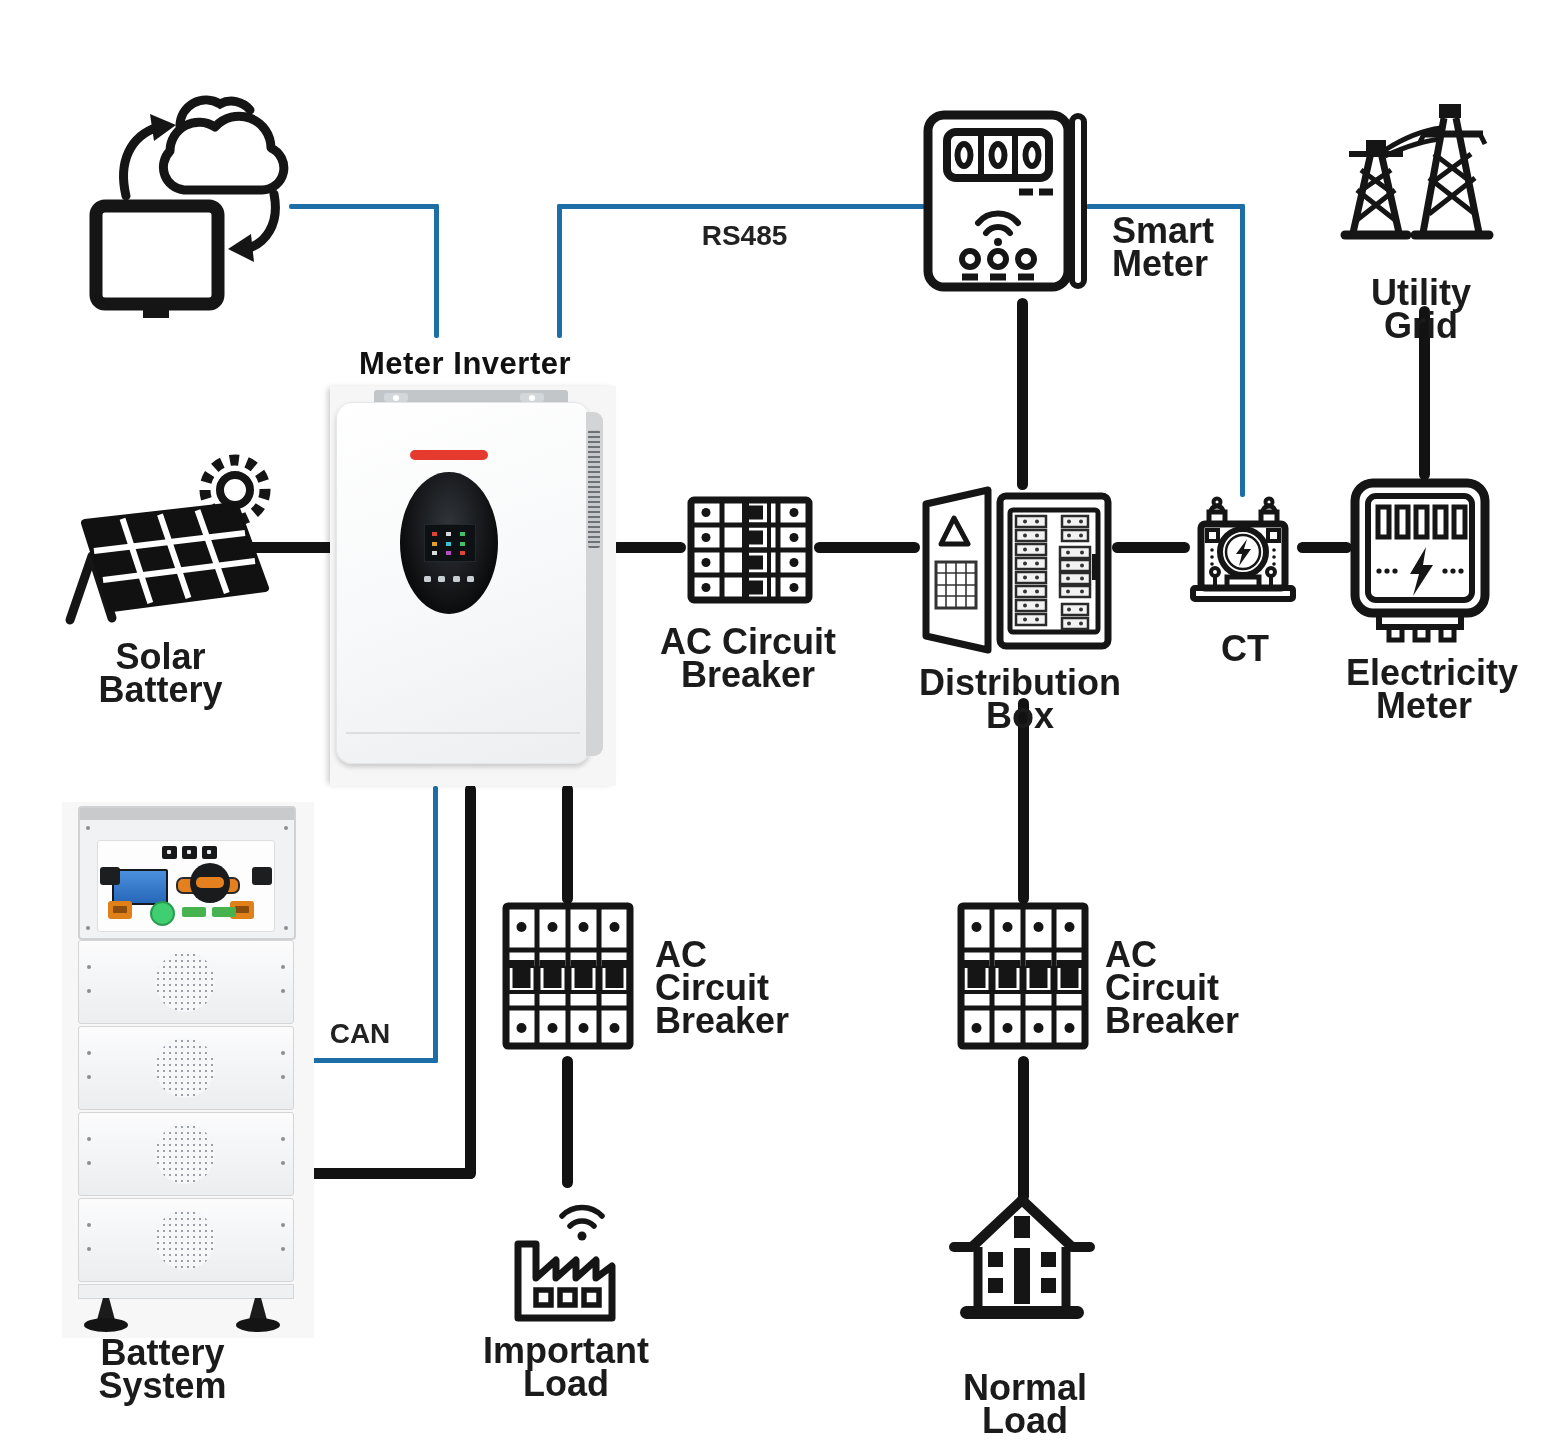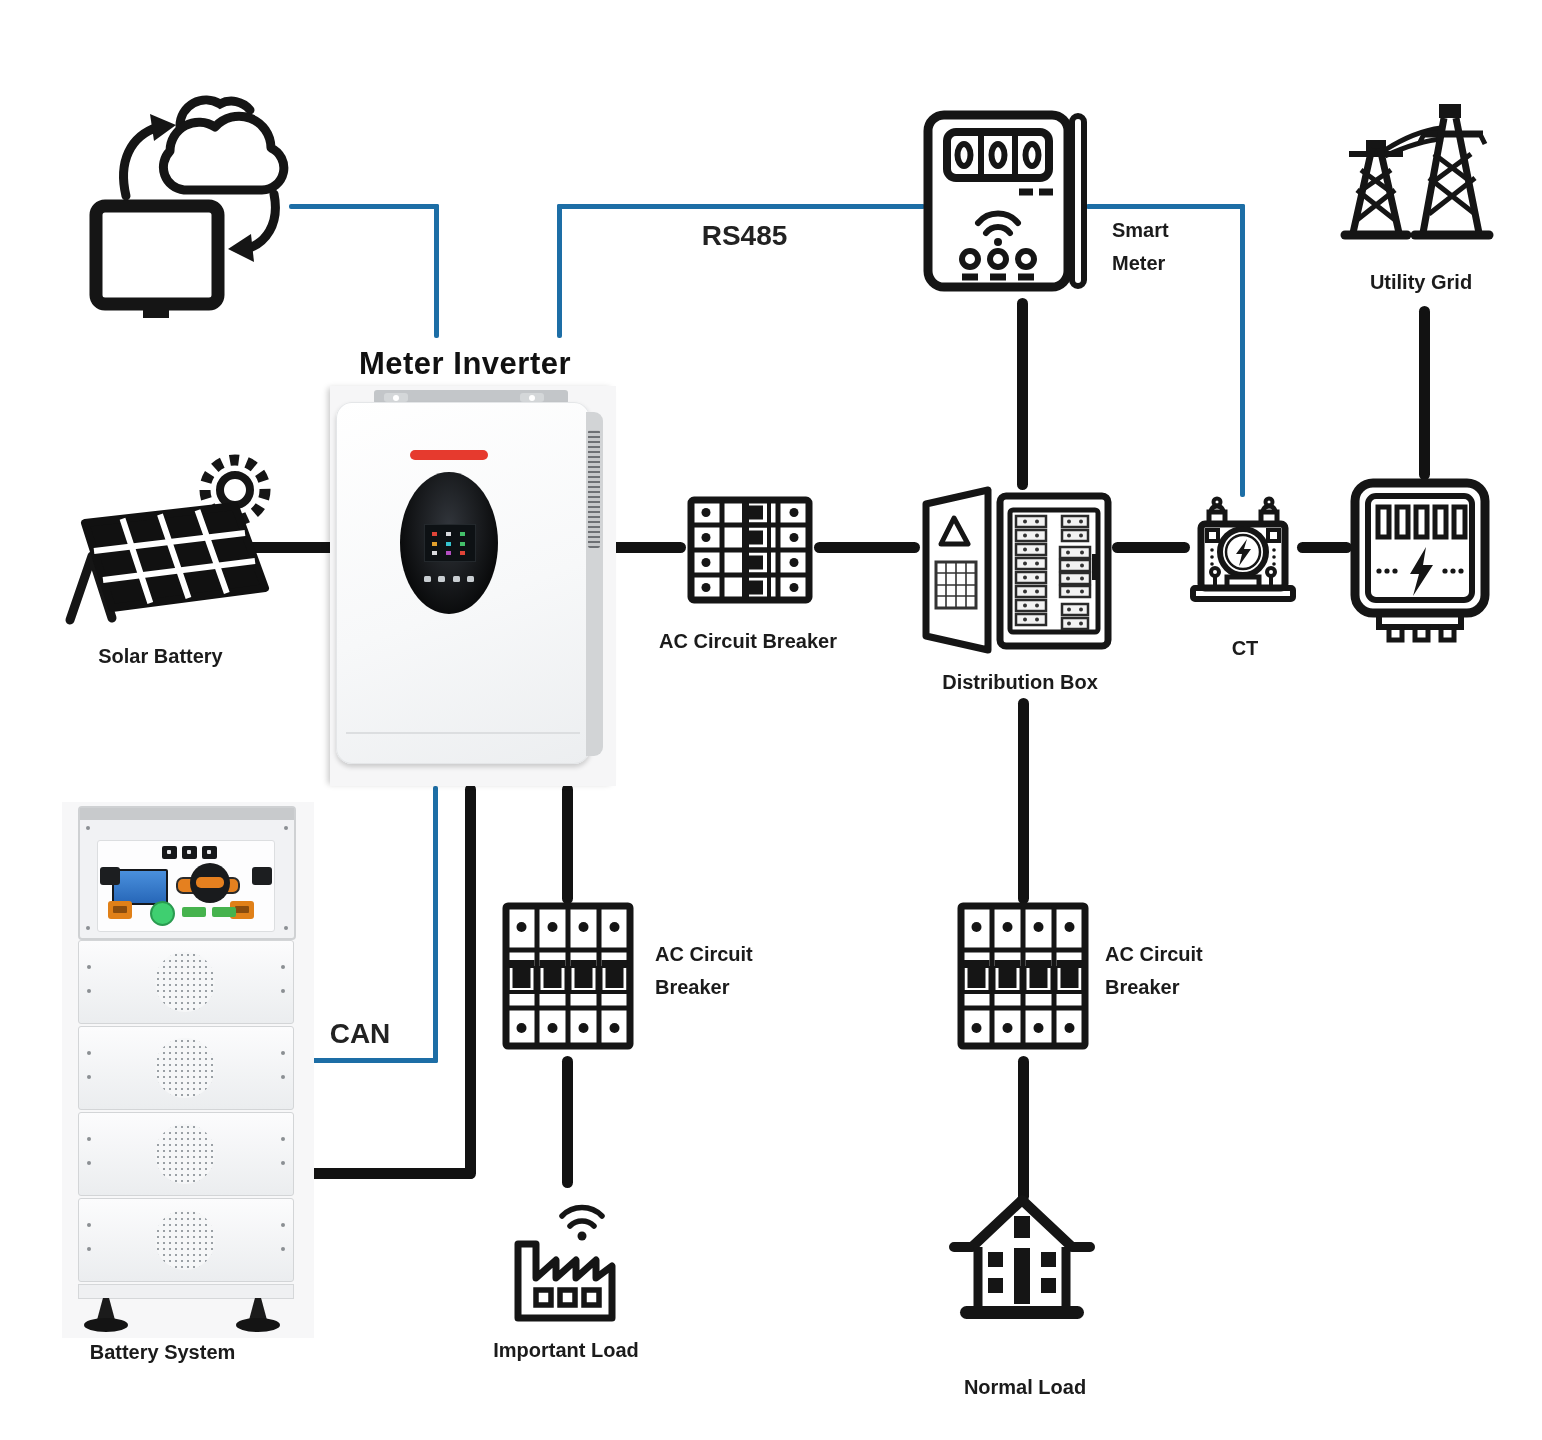--- a/index.html
+++ b/index.html
@@ -3,21 +3,21 @@
 <meta charset="utf-8">
 <style>
   html,body{margin:0;padding:0;background:#fff;}
   #canvas{position:relative;width:1542px;height:1440px;background:#ffffff;overflow:hidden;
           font-family:"Liberation Sans","DejaVu Sans",sans-serif;color:#1b1b1b;}
   .abs{position:absolute;}
   
   .pline{position:absolute;background:#121212;border-radius:6px;}
   .sline{position:absolute;background:#1d6ea6;border-radius:2px;}
   
-  .label{position:absolute;font-weight:700;font-size:20px;line-height:33px;text-align:center;color:#1b1b1b;}
+  .label{position:absolute;font-weight:700;font-size:36px;line-height:33px;text-align:center;color:#1b1b1b;}
   .label.left{text-align:left;}
   .title{position:absolute;font-weight:700;font-size:31px;letter-spacing:.5px;color:#111;text-align:center;}
   .buslabel{position:absolute;font-weight:700;font-size:28px;color:#222;text-align:center;}
   svg{display:block;}
   
   .inv-photo-bg{position:absolute;left:330px;top:386px;width:286px;height:400px;background:#f6f6f7;
                 box-shadow:-4px 0 6px -2px rgba(0,0,0,.22);}
   .inv{position:absolute;left:336px;top:390px;width:270px;height:390px;}
   .inv .bracket{position:absolute;left:38px;top:0;width:194px;height:14px;background:#c3c6c9;border-radius:3px;}
   .inv .tab{position:absolute;top:3px;width:24px;height:9px;background:#d4d7d9;border-radius:3px;}
@@ -172,21 +172,21 @@
     <path d="M35,60 L16,145 M43,60 L62,145" stroke="#151515" stroke-width="7"></path>
     <path d="M22,104 L54,82 M54,104 L24,82 M20,132 L58,102 M58,132 L20,102" stroke="#151515" stroke-width="5"></path>
     <path d="M8,147 H70" stroke="#151515" stroke-width="9" stroke-linecap="round"></path>
     <rect x="102" y="16" width="22" height="14" fill="#151515"></rect>
     <path d="M84,46 H146" stroke="#151515" stroke-width="7"></path>
     <path d="M87,46 l-5,10 M143,46 l5,10" stroke="#151515" stroke-width="5"></path>
     <path d="M107,30 L86,145 M119,30 L142,145" stroke="#151515" stroke-width="7"></path>
     <path d="M96,94 L134,66 M134,94 L97,66 M92,126 L138,90 M138,126 L92,90" stroke="#151515" stroke-width="5"></path>
     <path d="M78,147 H152" stroke="#151515" stroke-width="9" stroke-linecap="round"></path>
   </svg>
-  <div class="label" style="left:1338px;top:266px;width:166px;">Utility Grid</div>
+  <div class="label" style="left:1338px;top:276px;width:166px;">Utility Grid</div>
 
   <div class="buslabel" style="left:672px;top:220px;width:145px;">RS485</div>
 
   <svg class="abs" style="left:687px;top:496px;" width="126" height="108" viewBox="0 0 126 108">
     <rect x="4" y="4" width="118" height="100" rx="3" fill="#fff" stroke="#151515" stroke-width="7"></rect>
     <path d="M35,4 V104 M91,4 V104" stroke="#151515" stroke-width="5"></path>
     <path d="M4,29 H122 M4,54 H122 M4,79 H122" stroke="#151515" stroke-width="5"></path>
     <g fill="#151515">
       <circle cx="19" cy="16.5" r="4.5"></circle>
         <circle cx="107" cy="16.5" r="4.5"></circle>
@@ -324,20 +324,21 @@
         <circle cx="46" cy="94" r="2.6"></circle>
       <circle cx="96" cy="94" r="2.6"></circle>
         <circle cx="104" cy="94" r="2.6"></circle>
         <circle cx="112" cy="94" r="2.6"></circle>
     </g>
     <rect x="30" y="136" width="82" height="14" fill="none" stroke="#151515" stroke-width="6"></rect>
     <rect x="40" y="150" width="13" height="13" fill="none" stroke="#151515" stroke-width="5"></rect>
     <rect x="66" y="150" width="13" height="13" fill="none" stroke="#151515" stroke-width="5"></rect>
     <rect x="92" y="150" width="13" height="13" fill="none" stroke="#151515" stroke-width="5"></rect>
   </svg>
+  <div class="label" style="left:1346px;top:656px;width:156px;">Electricity Meter</div>
 
   <div class="bat-photo-bg"></div>
   <div class="bat">
     <div class="rack">
       <div class="racktop"></div>
       <div class="scr" style="left:6px;top:18px;"></div>
         <div class="scr" style="right:6px;top:18px;"></div>
       <div class="scr" style="left:6px;bottom:8px;"></div>
         <div class="scr" style="right:6px;bottom:8px;"></div>
       <div class="face">

